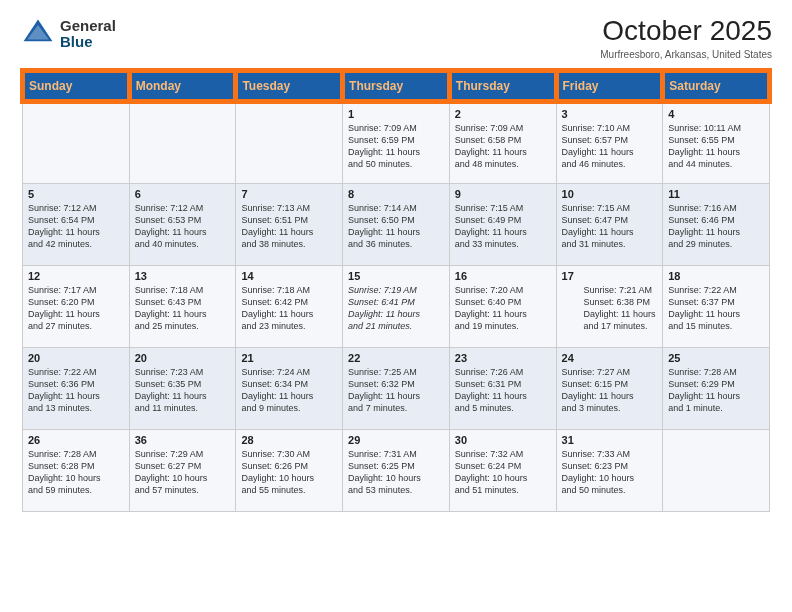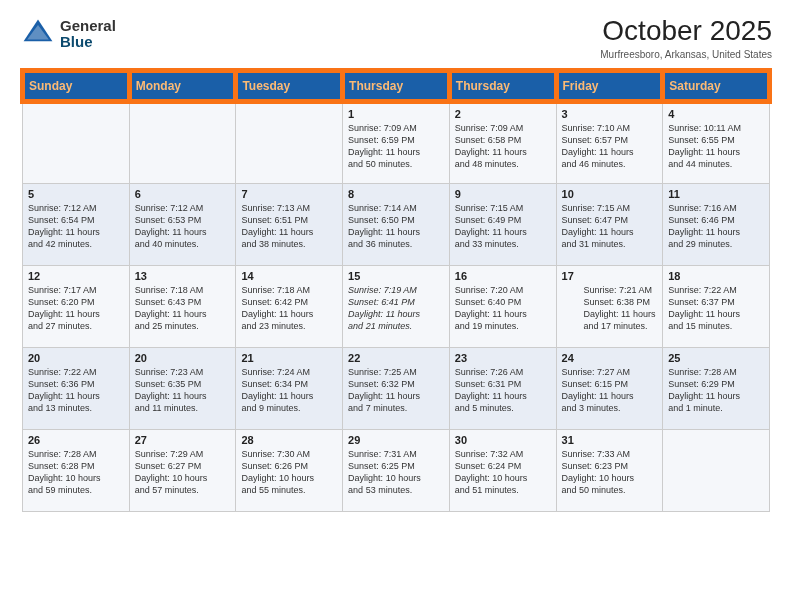--- a/index.html
+++ b/index.html
@@ -328,21 +328,21 @@
         </tr>
         <tr>
           <td>
             <span class="day-num">26</span>
             <div class="day-info" style="white-space: pre-line;">Sunrise: 7:28 AM
 Sunset: 6:28 PM
 Daylight: 10 hours
 and 59 minutes.</div>
           </td>
           <td>
-            <span class="day-num">27</span>
+            <span class="day-num">36</span>
             <div class="day-info" style="white-space: pre-line;">Sunrise: 7:29 AM
 Sunset: 6:27 PM
 Daylight: 10 hours
 and 57 minutes.</div>
           </td>
           <td>
             <span class="day-num">28</span>
             <div class="day-info" style="white-space: pre-line;">Sunrise: 7:30 AM
 Sunset: 6:26 PM
 Daylight: 10 hours

